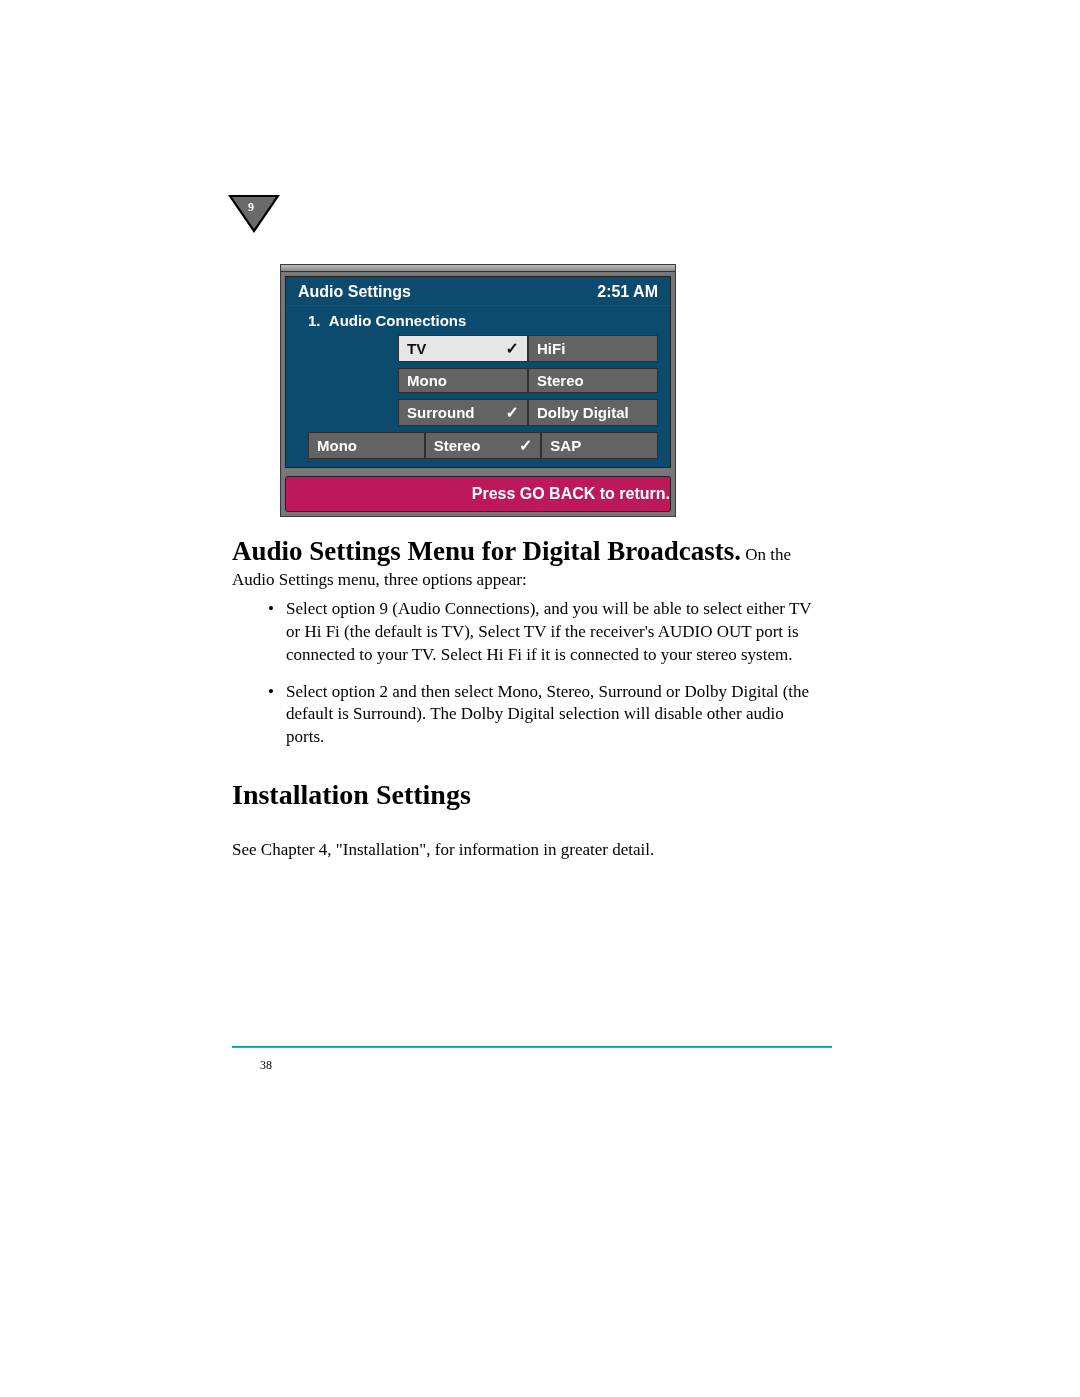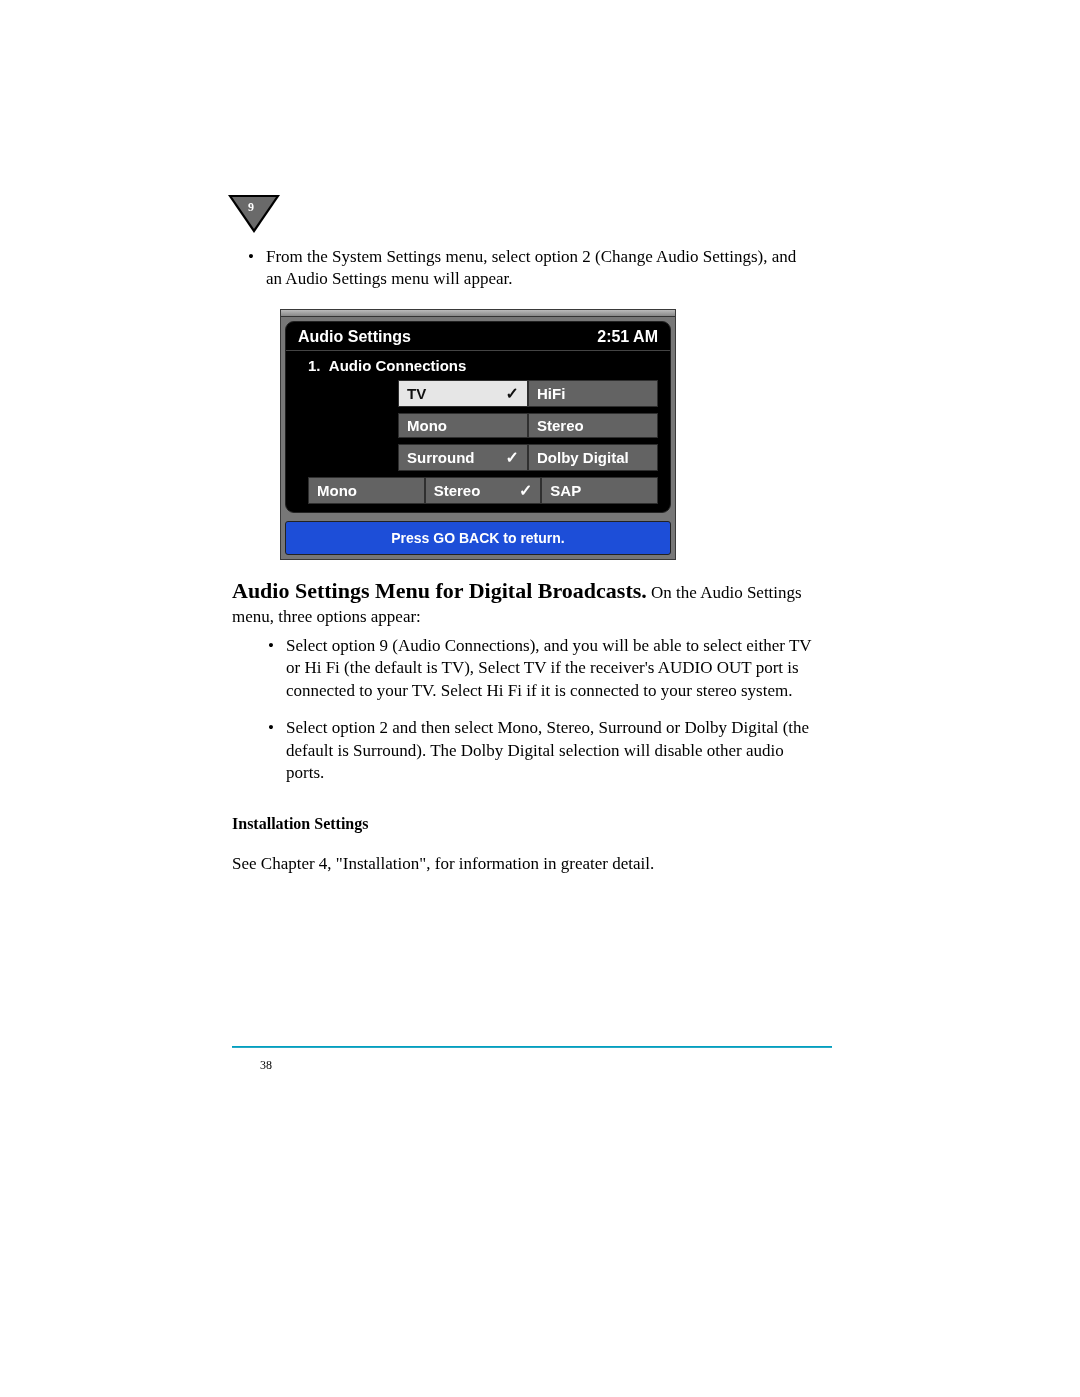--- a/index.html
+++ b/index.html
@@ -64,61 +64,61 @@
   }
   .content ul.top-bul > li::before {
     content: "•";
     position: absolute;
     left: -18px;
     top: 0;
   }
 
   .body-text { font-size: 17px; line-height: 1.35; }
 
-  h2.sec-lead { font-size: 22px; font-weight: bold; display: inline; margin: 0; }
+  h2.sec-lead { font-size: 27px; font-weight: bold; display: inline; margin: 0; }
   .sec-lead-wrap { margin: 16px 0 4px 0; font-size: 17px; line-height: 1.35; }
 
   ul.detail {
     margin: 6px 0 0 0;
     padding-left: 54px;
     list-style: none;
   }
   ul.detail > li {
     position: relative;
     font-size: 17px;
     line-height: 1.34;
     margin-bottom: 14px;
   }
   ul.detail > li::before {
     content: "•";
     position: absolute;
     left: -18px;
     top: 0;
   }
 
-  h2.install { font-size: 16px; font-weight: bold; margin: 30px 0 20px 0; }
+  h2.install { font-size: 28px; font-weight: bold; margin: 30px 0 28px 0; }
 
   
   .screenshot {
     margin: 18px 0 10px 48px;
     width: 394px;
     background: #777;
     border: 1px solid #3a3a3a;
     font-family: Arial, Helvetica, sans-serif;
   }
   .ss-edge {
     height: 6px;
     background: linear-gradient(#bbb, #888);
     border-bottom: 1px solid #333;
   }
   .ss-panel {
     margin: 4px;
-    background: #000000;
+    background: #0c4a6e;
     border: 1px solid #222;
-    border-radius: 9px;
+    border-radius: 0;
     color: #fff;
   }
   .ss-title {
     display: flex;
     justify-content: space-between;
     padding: 6px 12px 4px 12px;
     font-size: 16px;
     font-weight: bold;
     border-bottom: 1px solid #444;
   }
@@ -152,27 +152,27 @@
     color: #111;
     font-weight: bold;
   }
   .opt .tick {
     width: 18px;
     text-align: right;
     font-size: 16px;
   }
   .ss-footer {
     margin: 8px 4px 4px 4px;
-    background: #1d4ed8;
+    background: #be185d;
     border: 1px solid #222;
     border-radius: 3px;
-    text-align: center;
-    color: #fff;
-    font-weight: bold;
-    font-size: 14px;
+    text-align: right;
+    color: #fff;
+    font-weight: bold;
+    font-size: 16px;
     padding: 8px 0;
     font-family: Arial, Helvetica, sans-serif;
   }
 
   
   .footer-rule {
     position: absolute;
     left: 232px;
     top: 1046px;
     width: 600px;
@@ -192,23 +192,20 @@
 
 <div class="page">
 
   <div class="chapter-marker">
     <div class="chapter-marker-inner"></div>
   </div>
   <div class="chapter-number">9</div>
 
   <div class="content">
 
-    <ul class="top-bul">
-      <li>From the System Settings menu, select option 2 (Change Audio Settings), and an Audio Settings menu will appear.</li>
-    </ul>
 
     <div class="screenshot">
       <div class="ss-edge"></div>
 
       <div class="ss-panel">
         <div class="ss-title">
           <span>Audio Settings</span>
           <span>2:51 AM</span>
         </div>
 

